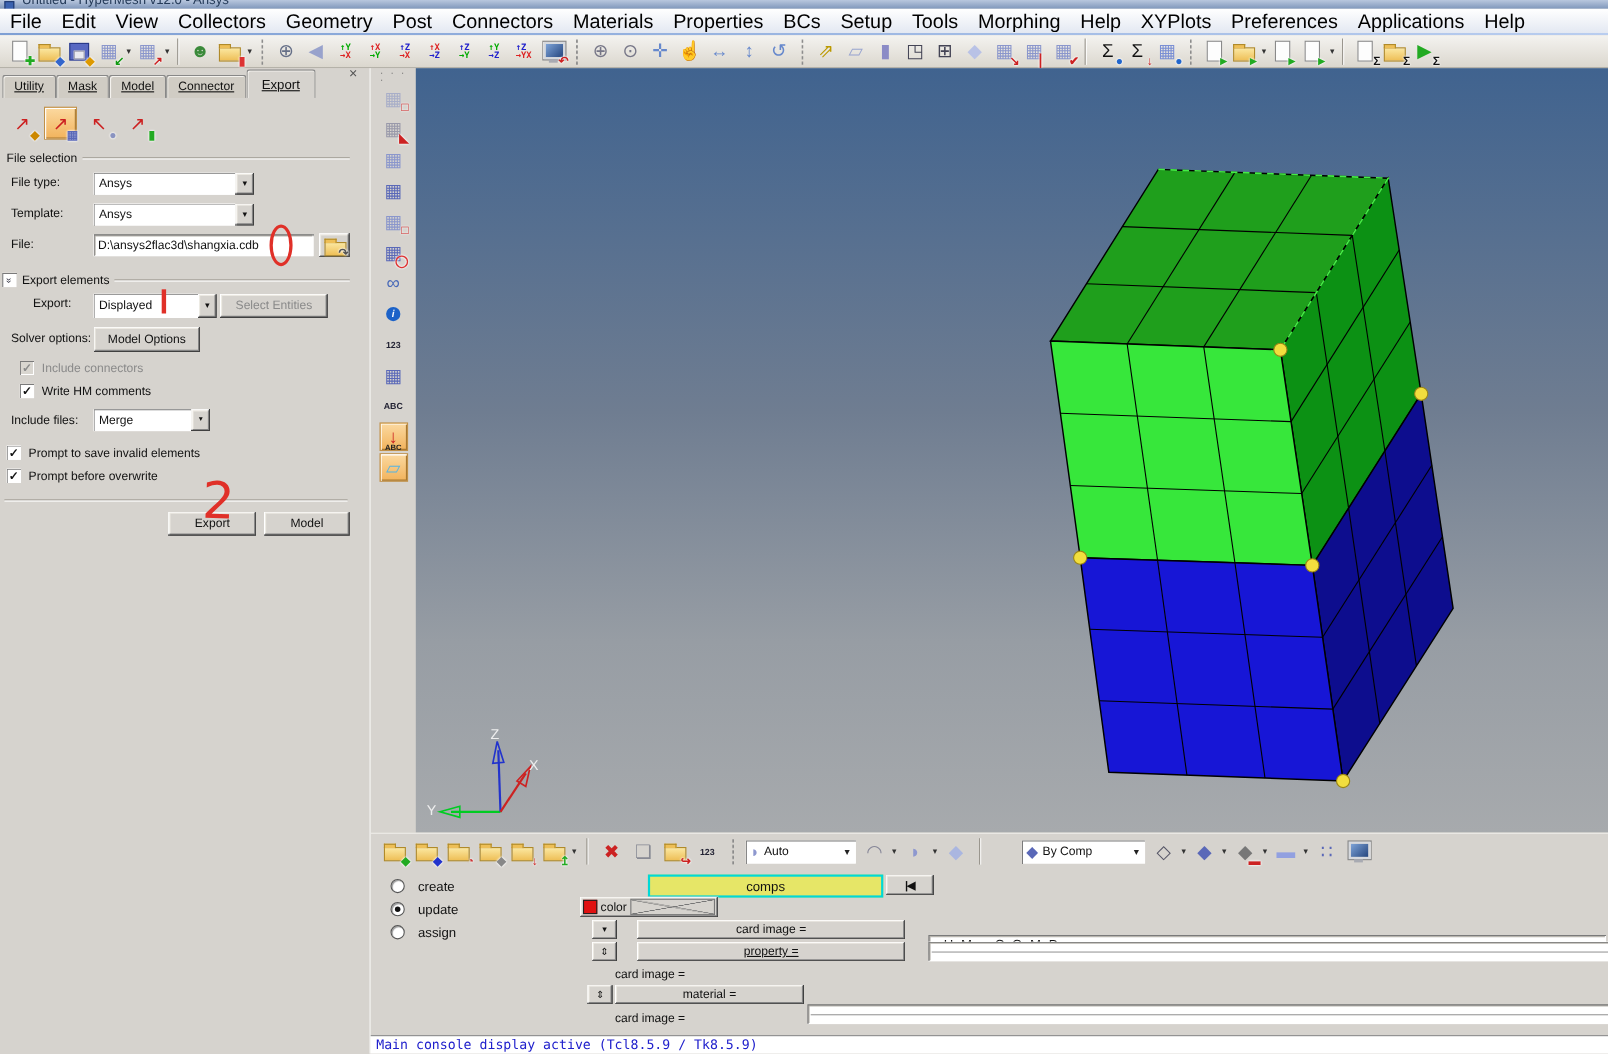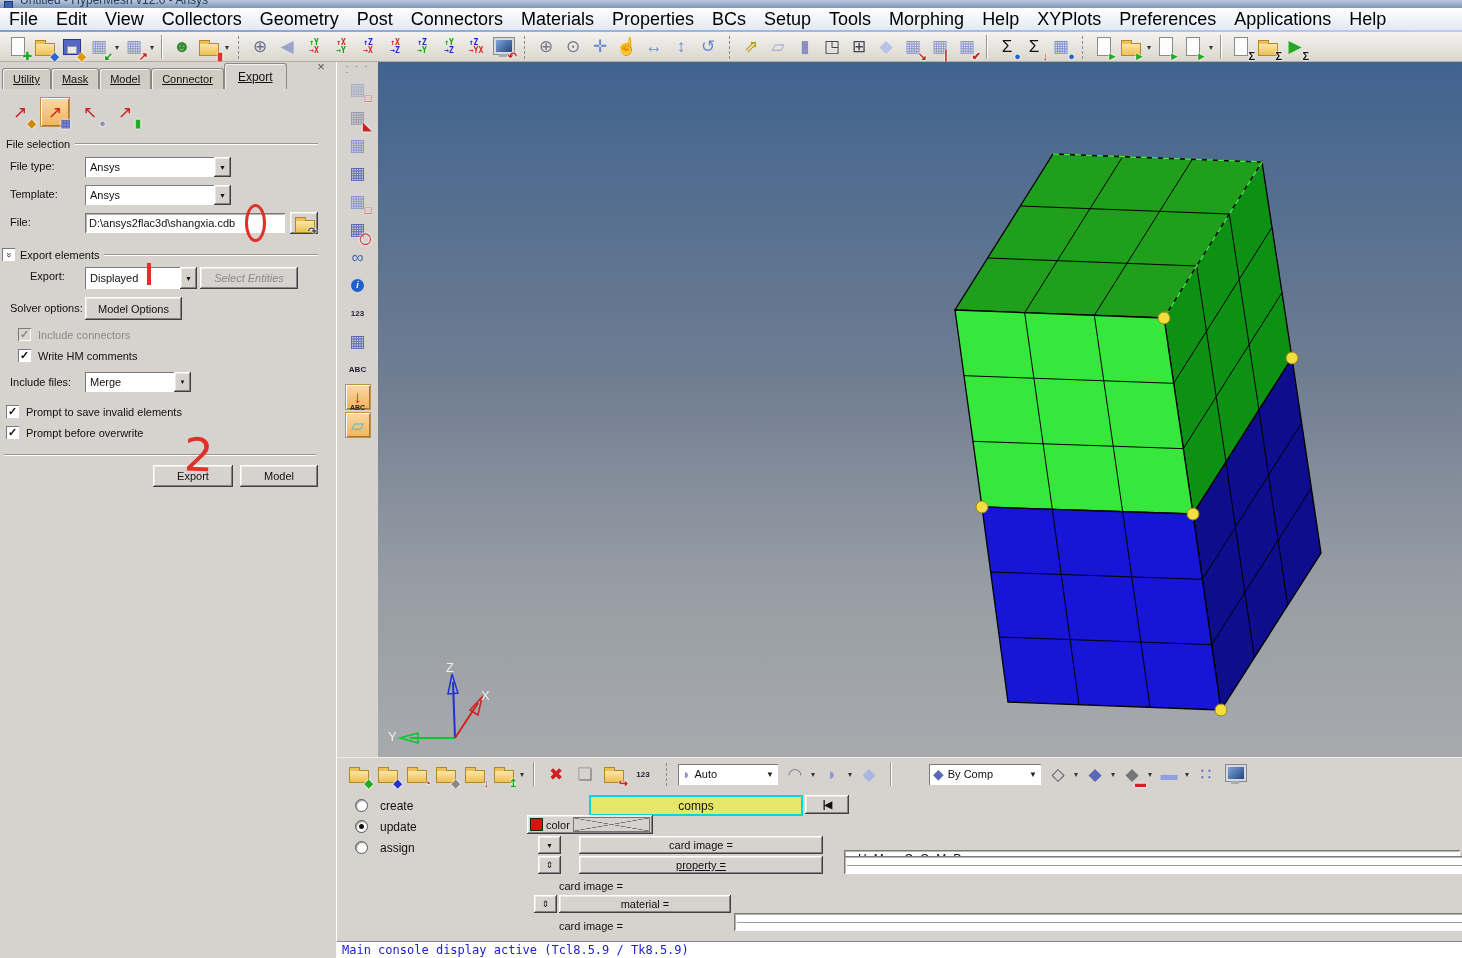--- a/index.html
+++ b/index.html
@@ -35,21 +35,21 @@
   .k-folder::after{content:"";position:absolute;left:2px;top:5px;width:9px;height:3px;background:#eebf57;border:1px solid #b08a2a;border-bottom:none;}
   .k-disk::before{content:"";position:absolute;left:3px;top:4px;width:16px;height:14px;background:#5868c2;border:1px solid #2a3a8a;}
   .k-disk::after{content:"";position:absolute;left:7px;top:11px;width:8px;height:6px;background:#e8e8f0;border:1px solid #99a;}
   .k-monitor::before{content:"";position:absolute;left:3px;top:3px;width:16px;height:12px;background:linear-gradient(135deg,#7ea4d8,#24457e);border:2px solid #d6d9de;box-shadow:0 0 0 1px #888;}
   .k-monitor::after{content:"";position:absolute;left:8px;bottom:2px;width:8px;height:3px;background:#a8aab2;}
   .tsep-line{width:0;height:24px;border-left:1px solid #9a968e;border-right:1px solid #fff;margin:0 4px;flex:none;}
   .tsep-dots{width:3px;height:24px;margin:0 5px;flex:none;background-image:radial-gradient(#8a8a8a 38%,transparent 45%);background-size:3px 5px;background-repeat:repeat-y;}
   
   .btn{background:#d6d3ce;display:flex;align-items:center;justify-content:center;box-sizing:border-box;
        box-shadow:inset -1px -1px 0 #404040,inset 1px 1px 0 #fff,inset -2px -2px 0 #848484,inset 2px 2px 0 #ece9e2;}
-  .btn.dis{color:#8a8a8a;font-style:italic;}
+  .btn.dis{color:#8a8a8a;}
   .fld{background:#fff;box-sizing:border-box;box-shadow:inset 1px 1px 0 #7a7a7a,inset -1px -1px 0 #fff,inset 2px 2px 0 #b8b5ae;
        display:flex;align-items:center;padding:0 4px;white-space:nowrap;overflow:hidden;}
   .combo{position:absolute;display:flex;height:20px;}
   .combo .cfield{flex:1;background:#fff;box-shadow:inset 1px 1px 0 #7a7a7a,inset -1px -1px 0 #fff;display:flex;align-items:center;padding:0 5px;}
   .combo .cbtn{width:17px;background:#d6d3ce;display:flex;align-items:center;justify-content:center;font-size:7px;
        box-shadow:inset -1px -1px 0 #404040,inset 1px 1px 0 #fff,inset -2px -2px 0 #848484,inset 2px 2px 0 #ece9e2;}
   .cb{display:flex;align-items:center;gap:7px;height:21px;}
   .cb .box{width:13px;height:13px;background:#fff;box-shadow:inset 1px 1px 0 #7a7a7a,inset -1px -1px 0 #fff;
            display:flex;align-items:center;justify-content:center;font-size:11px;font-weight:bold;flex:none;}
   .cb.dis{color:#8a8a8a;}

